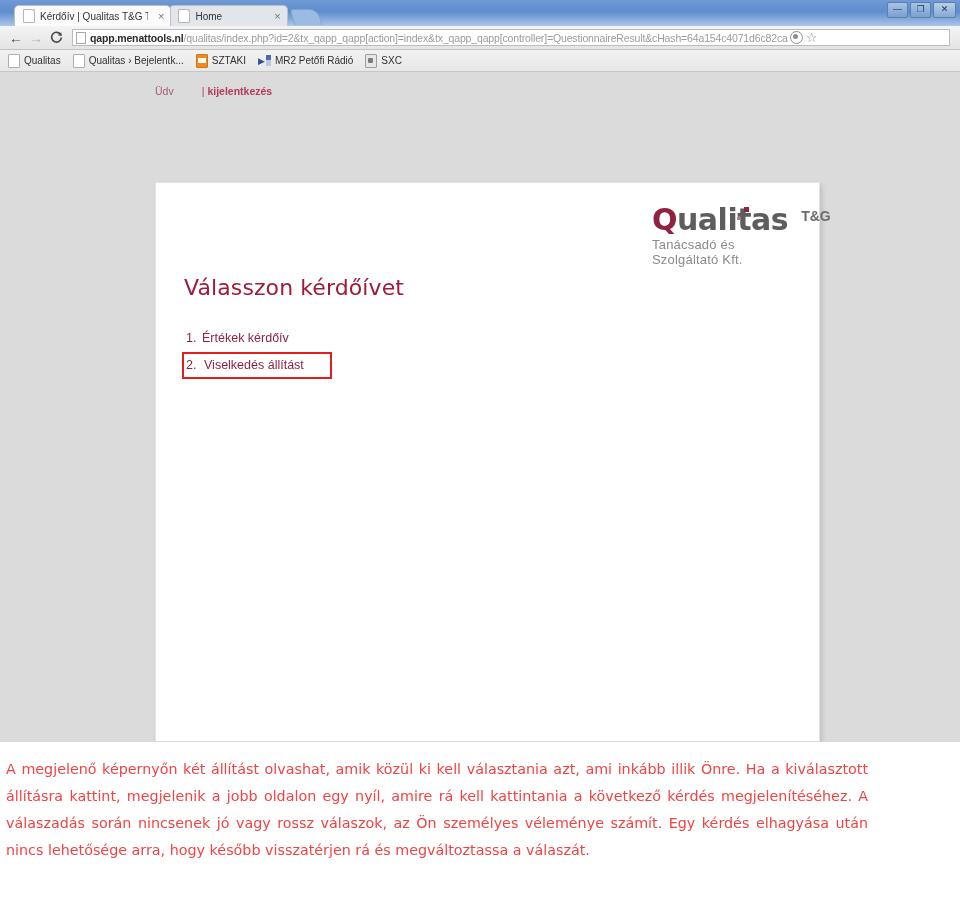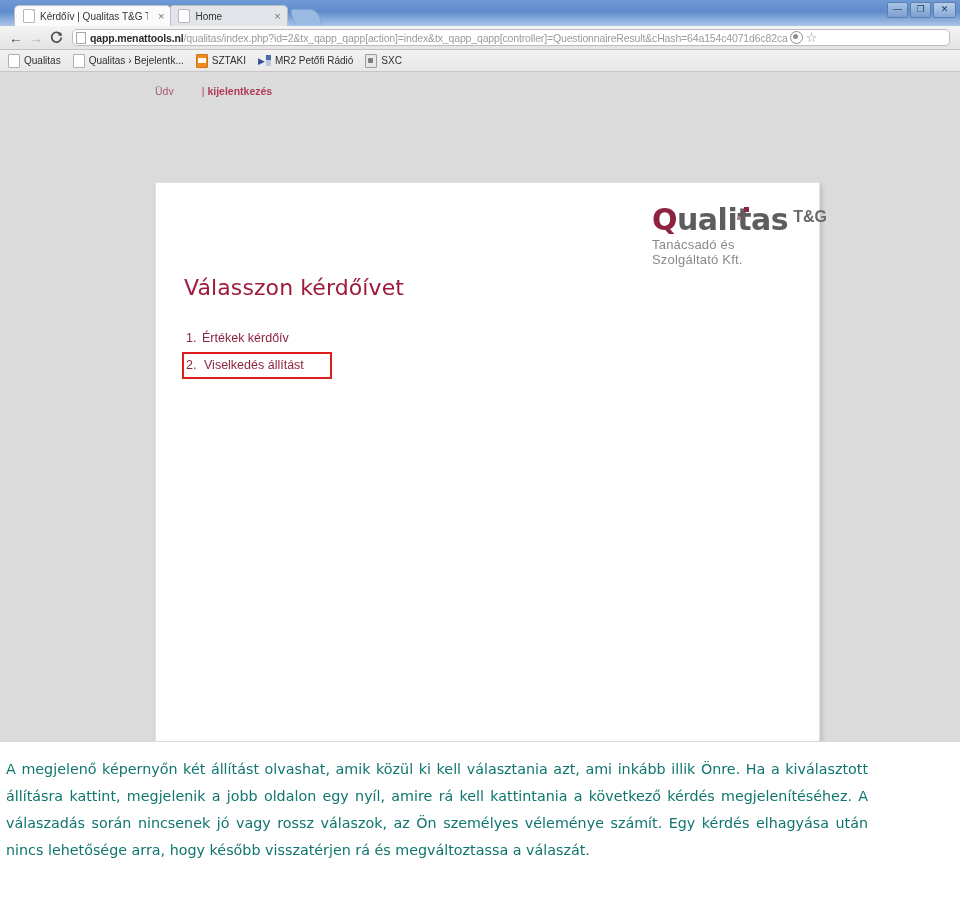--- a/index.html
+++ b/index.html
@@ -149,21 +149,21 @@
     cursor: pointer;
     flex: 0 0 auto;
   }
   .navbtn.disabled { color: #b4b4b4; }
   .omnibox {
     flex: 1 1 auto;
     height: 17px;
     margin: 0 4px 0 6px;
     background: #fff;
     border: 1px solid #bcbcbc;
-    border-radius: 5px;
+    border-radius: 0;
     display: flex;
     align-items: center;
     padding: 0 3px;
     box-sizing: border-box;
     overflow: hidden;
   }
   .omni-icon {
     width: 8px;
     height: 10px;
     border: 1px solid #a8a8a8;
@@ -313,24 +313,24 @@
   .logo .brand {
     font-family: "DejaVu Sans", sans-serif;
     font-size: 30px;
     font-weight: bold;
     letter-spacing: -0.5px;
     color: #5d5d5d;
     position: relative;
   }
   .logo .brand .q { color: #8e2340; }
   .logo .tg {
-    font-size: 16px;
+    font-size: 14px;
     font-weight: bold;
     color: #6a6a6a;
-    margin-left: 5px;
+    margin-left: 13px;
     align-self: flex-start;
     margin-top: 4px;
   }
   .logo .dot-a {
     position: absolute;
     width: 5px; height: 5px;
     background: #8e2340;
     left: 92px; top: 2px;
   }
   .logo .dot-b {
@@ -386,21 +386,21 @@
   }
   .qlist li.highlight .num { width: 18px; }
 
   
   .caption {
     width: 868px;
     padding: 14px 0 0 6px;
     box-sizing: border-box;
     font-family: "DejaVu Sans", sans-serif;
     font-size: 14.3px;
-    color: #0f766e;
+    color: #ef4444;
     line-height: 27px;
     text-align: justify;
   }
   .caption p { margin: 0; }
 </style>
 </head>
 <body>
 
 <div class="browser">
 

